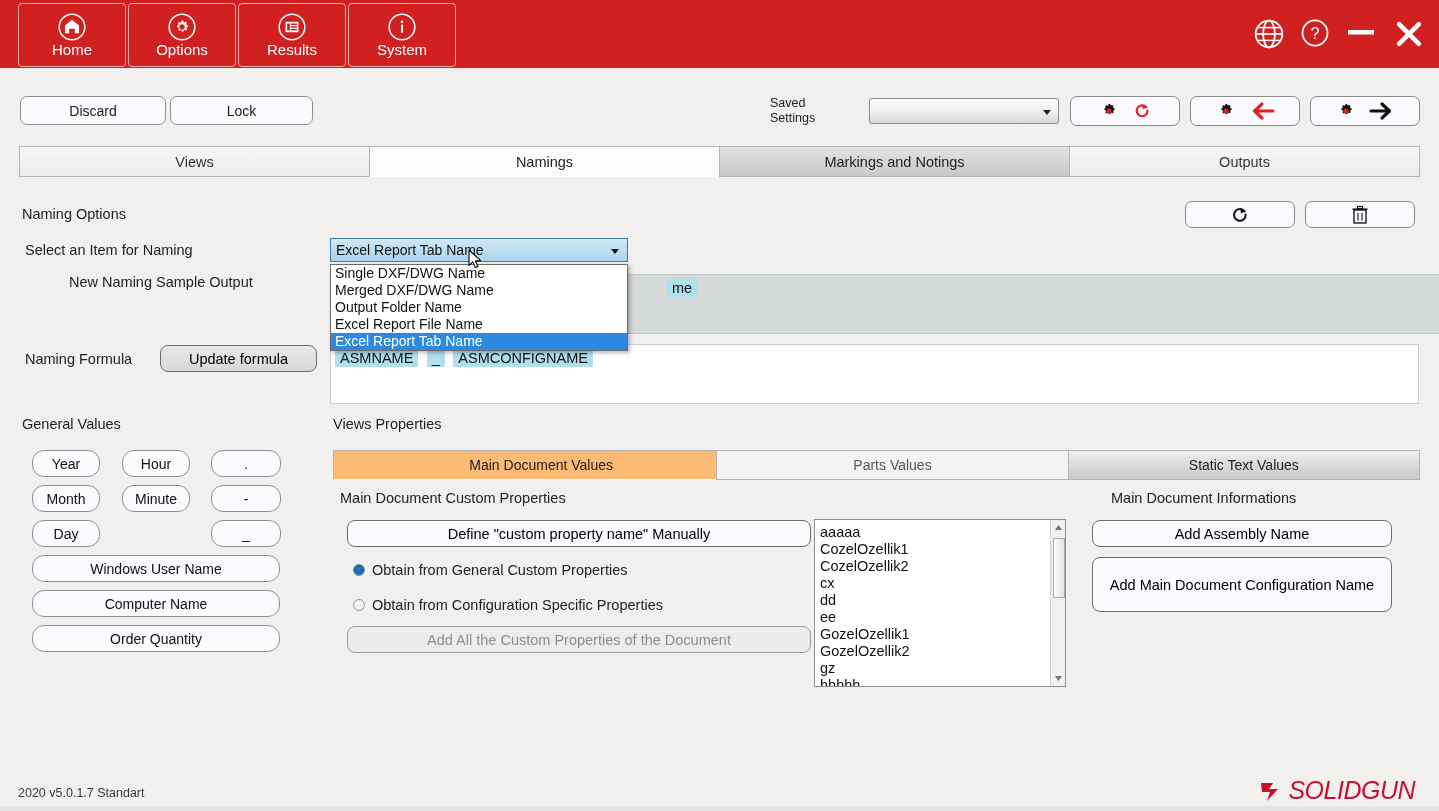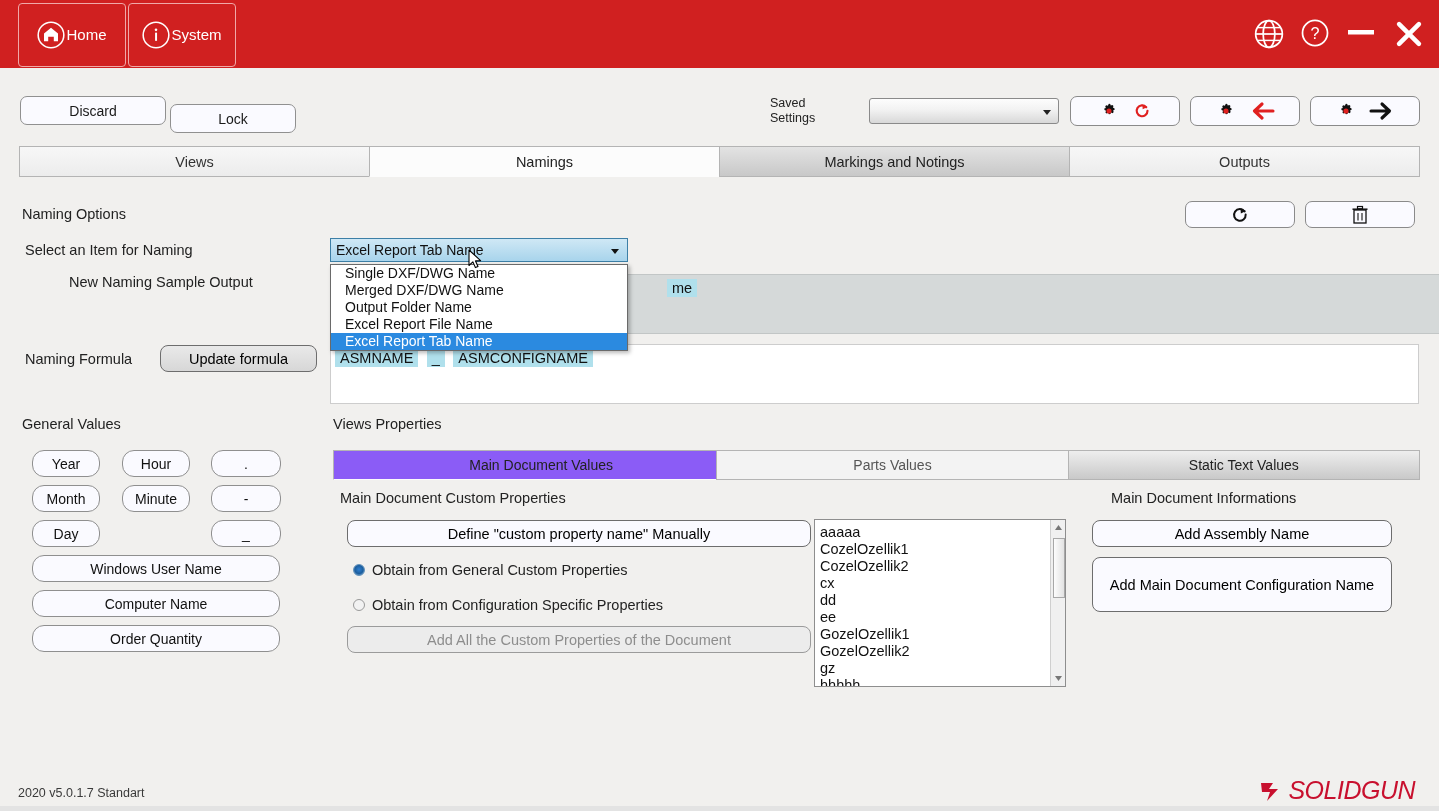--- a/index.html
+++ b/index.html
@@ -11,41 +11,41 @@
   body { position: relative; }
 
   
   .topbar {
     position: absolute; left: 0; top: 0; width: 1439px; height: 68px;
     background: #d02020;
   }
   .nav-tiles { position: absolute; left: 18px; top: 3px; display: flex; gap: 2px; }
   .nav-tile {
     width: 108px; height: 64px; border: 1px solid #f0a8a8; border-radius: 4px;
-    display: flex; flex-direction: row; align-items: center;
+    display: flex; flex-direction: column; align-items: center;
     justify-content: center; gap: 1px; cursor: pointer; background: transparent;
   }
   .nav-tile .glyph { width: 28px; height: 28px; display: block; }
   .nav-tile .lbl { color: #fff; font-size: 15px; line-height: 16px; }
 
   .win-ctl { position: absolute; top: 18px; display: flex; align-items: center; }
   .globe-ic { left: 1253px; }
   .help-ic  { left: 1300px; }
   .min-ic   { left: 1345px; }
   .close-ic { left: 1392px; }
   .win-ctl svg { display: block; }
 
   
   .btn {
     background: #fafaff; border: 1px solid #909090; border-radius: 7px;
     font-family: "Liberation Sans", sans-serif; font-size: 14px; color: #1a1a1a;
     cursor: pointer; text-align: center;
   }
   .btn-discard { position: absolute; left: 20px; top: 96px; width: 146px; height: 29px; }
-  .btn-lock    { position: absolute; left: 170px; top: 104px; width: 126px; height: 29px; }
+  .btn-lock    { position: absolute; left: 170px; top: 96px; width: 143px; height: 29px; }
 
   .saved-lbl {
     position: absolute; left: 770px; top: 96px; width: 90px;
     font-size: 12.5px; color: #222; line-height: 15px;
   }
   .saved-combo {
     position: absolute; left: 869px; top: 98px; width: 190px; height: 26px;
     border: 1px solid #8a8a8a; border-radius: 3px;
     background: linear-gradient(180deg, #fdfdfd 0%, #f2f2f2 45%, #d8d8d8 100%);
     cursor: pointer;
@@ -102,21 +102,21 @@
   .naming-combo .arrow {
     position: absolute; right: 8px; top: 10px;
     border-left: 4px solid transparent; border-right: 4px solid transparent;
     border-top: 5px solid #111;
   }
   .dropdown {
     position: absolute; left: 330px; top: 264px; width: 298px;
     background: #fff; border: 1px solid #6a6a6a; z-index: 40;
     box-shadow: 2px 2px 4px rgba(0,0,0,.28);
   }
-  .dd-item { height: 17px; padding-left: 14px; font-size: 14px; color: #111; cursor: pointer; line-height:17px; }
+  .dd-item { height: 17px; padding-left: 4px; font-size: 14px; color: #111; cursor: pointer; line-height:17px; }
   .dd-item.sel { background: #2b8ae0; color: #fff; }
 
   .cursor-arrow { position: absolute; left: 468px; top: 249px; z-index: 60; pointer-events: none; }
 
   
   .sample-bar {
     position: absolute; left: 330px; top: 274px; width: 1135px; height: 60px;
     background: #d5d9d9; border: 1px solid #c2c6c6; margin-left: 44px;
   }
   .chip {
@@ -141,21 +141,21 @@
   .gv-wd { width: 248px; height: 27px; }
   .gv-md { width: 70px; height: 27px; }
 
   
   .cp-tabs { position: absolute; left: 333px; top: 450px; width: 1086px; height: 30px; display: flex; }
   .cp-tab {
     flex: 1; height: 30px; border: 1px solid #b4b4b4; margin-right: -1px;
     display: flex; align-items: center; justify-content: center;
     font-size: 14px; color: #555; cursor: pointer; background: #f3f3f3;
   }
-  .cp-tab.active { background: #8b5cf6; border-bottom-color: #fcfcfc; color: #222; padding-left: 32px; }
+  .cp-tab.active { background: #fdba74; border-bottom-color: #fcfcfc; color: #222; padding-left: 32px; }
   .cp-tab.hover  { background: linear-gradient(180deg,#eee 0%,#c9c9c9 100%); color: #222; }
 
   .btn-define {
     position: absolute; left: 347px; top: 520px; width: 464px; height: 27px;
     background: #fafaff; border: 1px solid #6d6d6d; border-radius: 8px;
     font-size: 14.5px; cursor: pointer;
   }
   .btn-addall {
     position: absolute; left: 347px; top: 626px; width: 464px; height: 27px;
     background: #ececec; border: 1px solid #9b9b9b; border-radius: 8px;
@@ -204,21 +204,44 @@
     <div class="nav-tile">
       <span class="glyph">
         <svg width="28" height="28" viewBox="0 0 24 24">
             <circle cx="12" cy="12" r="11" fill="none" stroke="#fff" stroke-width="1.3"></circle>
             <path d="M12 5.8 6 10.8v6.6h3.6v-3.8h4.8v3.8H18v-6.6z" fill="#fff"></path>
           </svg>
       </span>
       <span class="lbl">Home</span>
     </div>
 
-
+    <div class="nav-tile">
+      <span class="glyph">
+        <svg width="28" height="28" viewBox="0 0 24 24">
+            <circle cx="12" cy="12" r="11" fill="none" stroke="#fff" stroke-width="1.3"></circle>
+            <path d="M12 6.3l1.1.25.55 1.5 1.5-.6 1 .9-.6 1.5 1.45.6.2 1.35-1.4.65.55 1.5-.9 1-1.5-.6-.6 1.45-1.35.2-.65-1.4-1.5.55-1-.9.6-1.5-1.45-.6-.2-1.35 1.4-.65-.55-1.5.9-1 1.5.6.6-1.45z" fill="#fff"></path>
+            <circle cx="12" cy="12" r="2.3" fill="#d02020"></circle>
+          </svg>
+      </span>
+      <span class="lbl">Options</span>
+    </div>
+
+    <div class="nav-tile">
+      <span class="glyph">
+        <svg width="28" height="28" viewBox="0 0 24 24">
+            <circle cx="12" cy="12" r="11" fill="none" stroke="#fff" stroke-width="1.3"></circle>
+            <rect x="6.5" y="7.5" width="11" height="9" fill="#fff"></rect>
+            <rect x="7.8" y="9" width="2.4" height="6" fill="#d02020"></rect>
+            <rect x="11" y="9" width="5.2" height="1.3" fill="#d02020"></rect>
+            <rect x="11" y="11.3" width="5.2" height="1.3" fill="#d02020"></rect>
+            <rect x="11" y="13.6" width="5.2" height="1.3" fill="#d02020"></rect>
+          </svg>
+      </span>
+      <span class="lbl">Results</span>
+    </div>
 
     <div class="nav-tile">
       <span class="glyph">
         <svg width="28" height="28" viewBox="0 0 24 24">
             <circle cx="12" cy="12" r="11" fill="none" stroke="#fff" stroke-width="1.3"></circle>
             <circle cx="12" cy="7.6" r="1.1" fill="#fff"></circle>
             <rect x="11.2" y="10" width="1.7" height="7" fill="#fff"></rect>
           </svg>
       </span>
       <span class="lbl">System</span>

